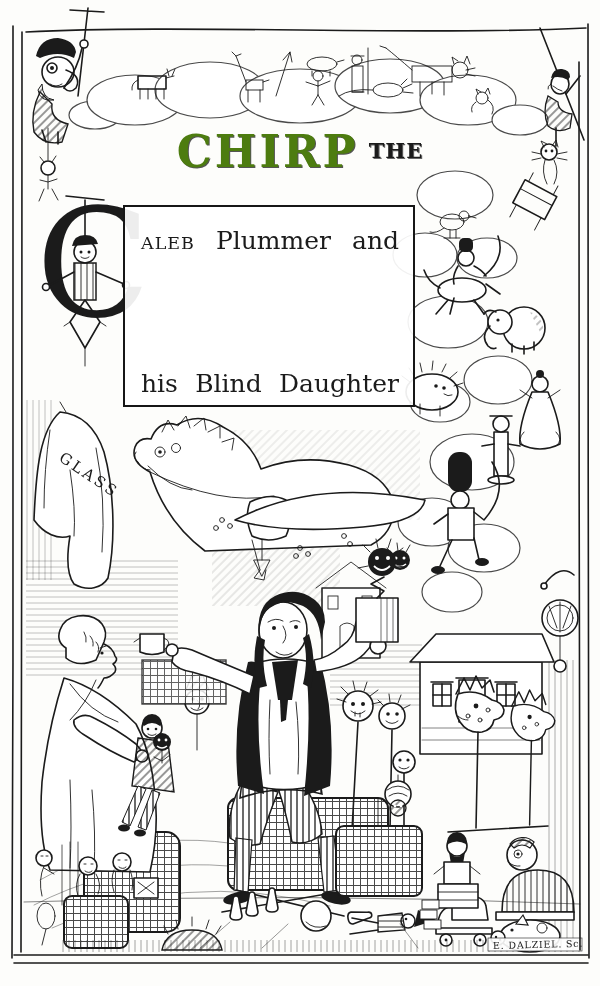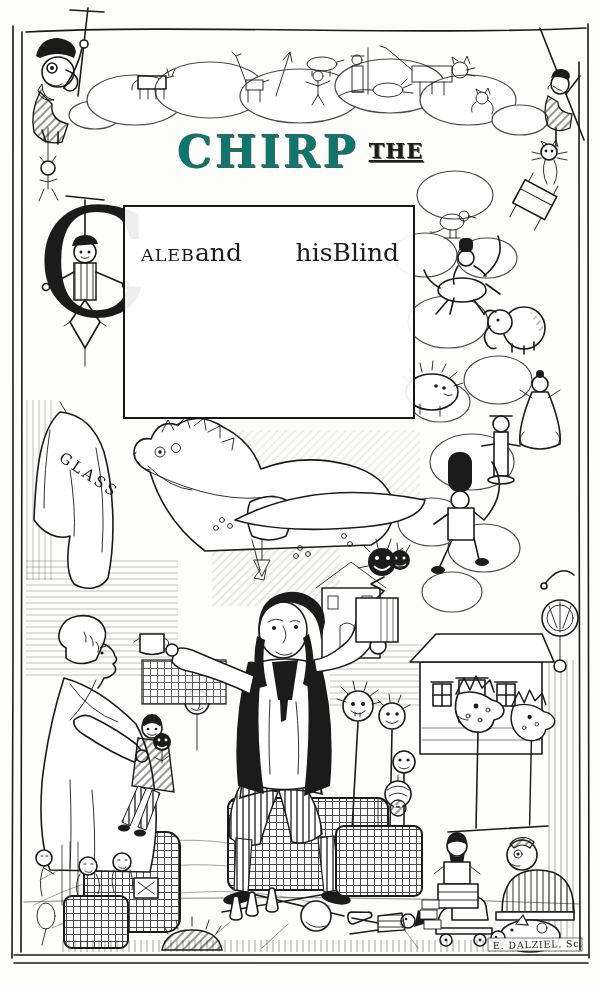--- a/index.html
+++ b/index.html
@@ -8,28 +8,28 @@
   #art{position:absolute;left:0;top:0;}
   
   .ln{fill:none;stroke:#1b1b1b;stroke-width:1.6;stroke-linecap:round;stroke-linejoin:round}
   .fin{fill:none;stroke:#1b1b1b;stroke-width:.9;stroke-linecap:round}
   .wh{fill:#ffffff;stroke:#1b1b1b;stroke-width:1.6;stroke-linejoin:round}
   .ink{fill:#1b1b1b;stroke:none}
   .cl{fill:#ffffff;stroke:#4a4a4a;stroke-width:1.2}
   
   #title{position:absolute;left:60px;top:126px;width:480px;display:flex;
          justify-content:center;align-items:baseline;gap:10px;z-index:5;}
-  #title .big{font-size:44px;font-weight:bold;letter-spacing:3px;color:#0f766e;
+  #title .big{font-size:44px;font-weight:bold;letter-spacing:3px;color:#4d7c0f;
               text-shadow:1px 1px 0 #555;}
   #title .small{font-size:21px;font-weight:bold;letter-spacing:1px;transform:translateY(-9px);
-              text-shadow:1px 1px 0 #666;text-decoration:underline;}
+              text-shadow:1px 1px 0 #666;}
   
   #textbox{position:absolute;left:123px;top:205px;width:258px;height:170px;
-           border:2.5px solid #161616;padding:32px 14px 8px 16px;z-index:5;
-           display:flex;flex-direction:row;justify-content:space-between;background:rgba(255,255,255,.92);}
+           border:2.5px solid #161616;padding:20px 14px 8px 16px;z-index:5;
+           display:flex;flex-direction:column;justify-content:space-between;background:rgba(255,255,255,.92);}
   .tline{display:flex;justify-content:space-between;align-items:baseline;
          font-size:25px;line-height:1.1;}
   .smallcaps{font-size:17.5px;letter-spacing:1px;}
 </style>
 </head>
 <body>
 
 <div id="page">
 
 <svg id="art" width="600" height="986" viewBox="0 0 600 986">
@@ -560,21 +560,23 @@
 </svg>
 
 <div id="title">
   <span class="big">CHIRP</span>
   <span class="small">THE</span>
 </div>
 
 <div id="textbox">
   <div class="tline">
     <span class="smallcaps">ALEB</span>
+    <span>Plummer</span>
     <span>and</span>
   </div>
   <div class="tline">
     <span>his</span>
     <span>Blind</span>
+    <span>Daughter</span>
   </div>
 </div>
 
 </div>
 
 </body></html>

